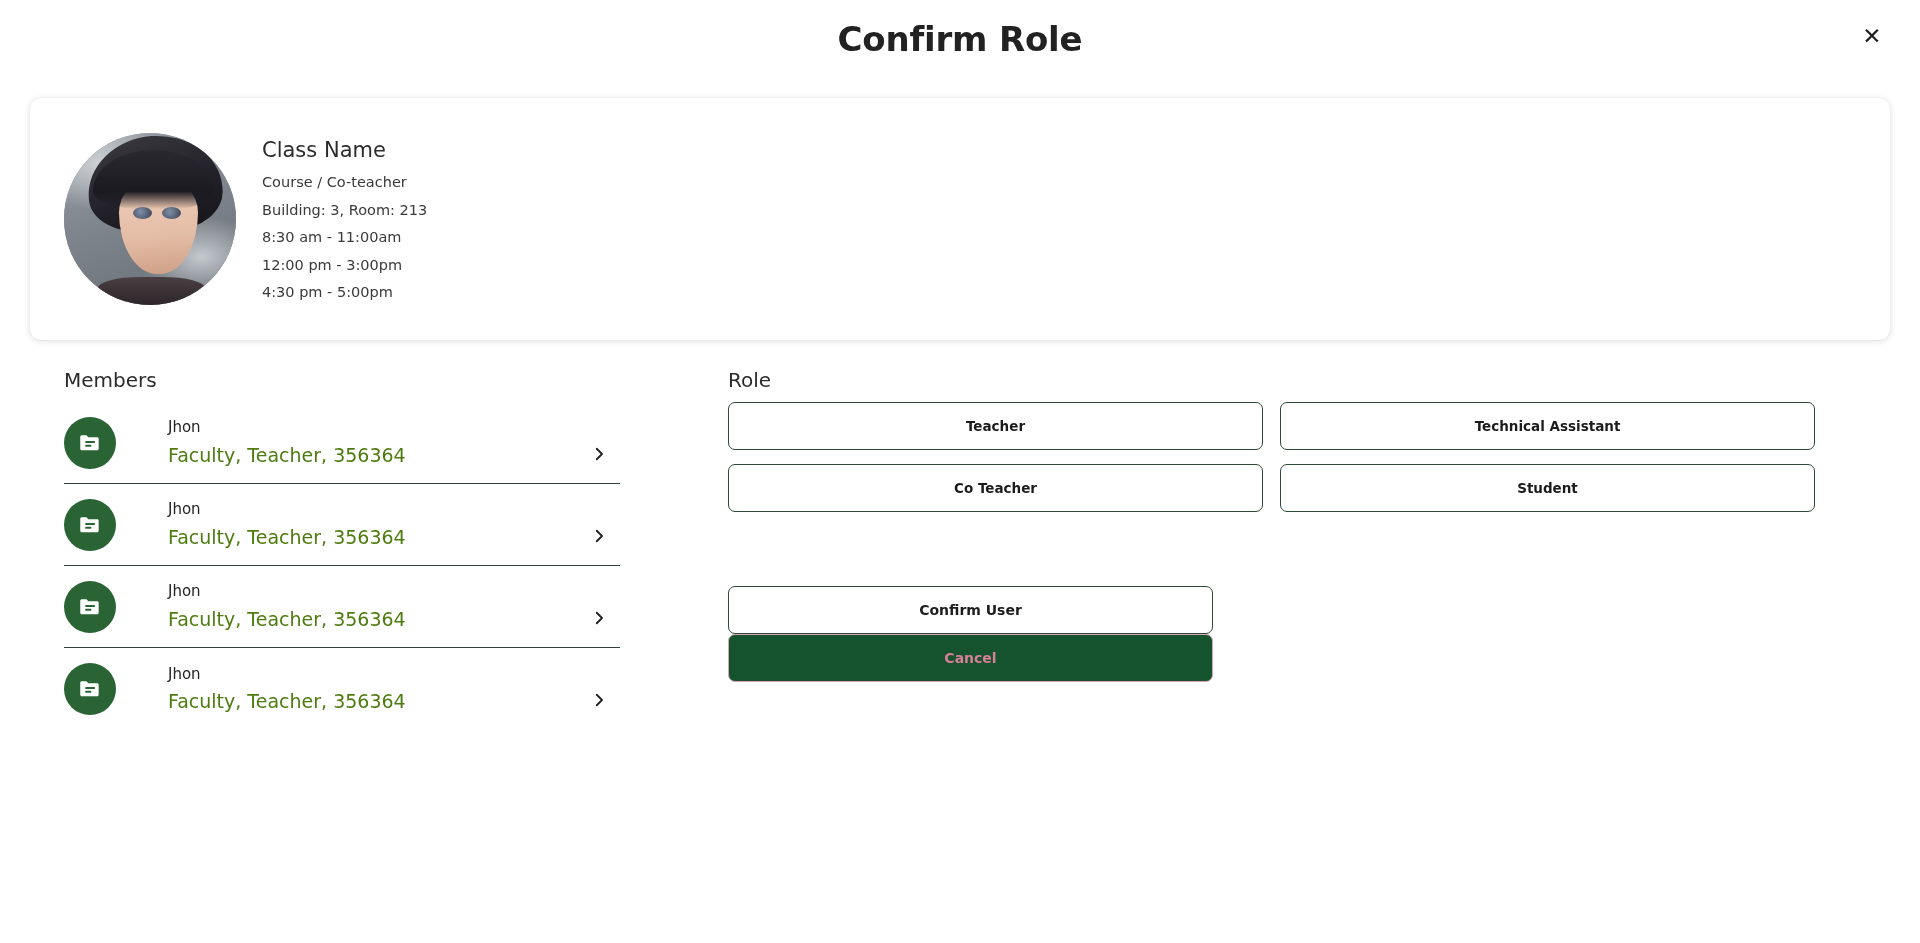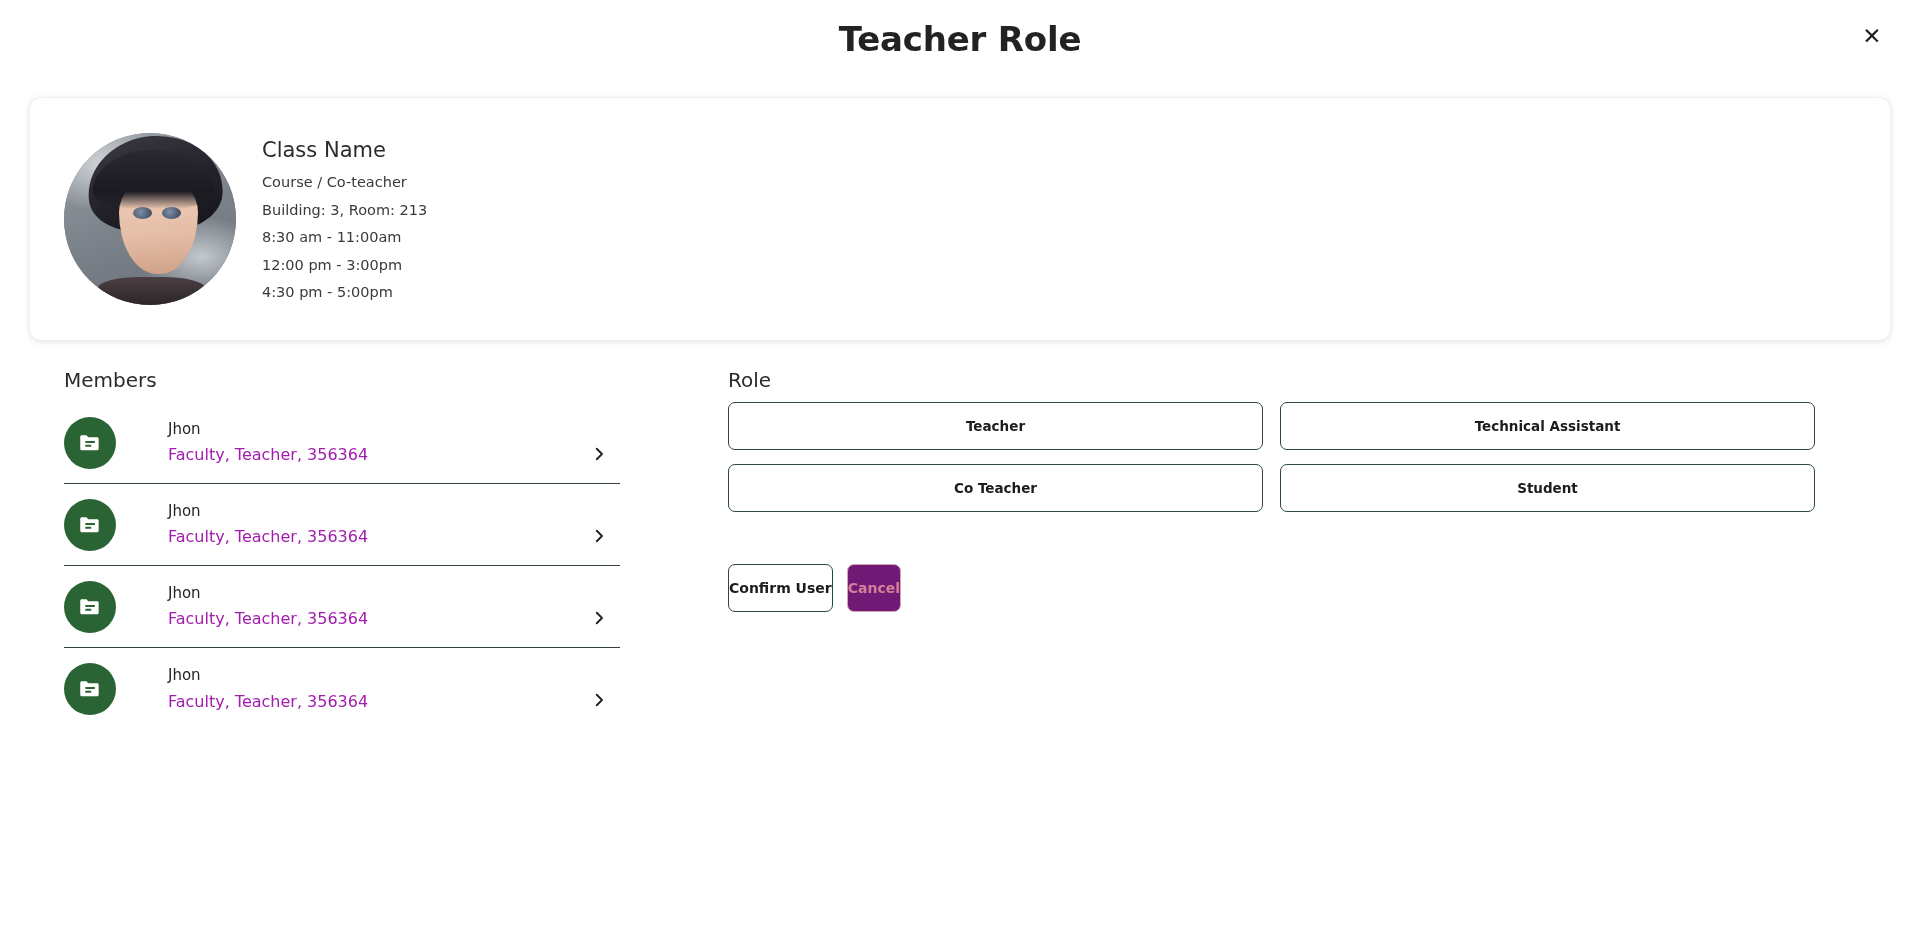--- a/index.html
+++ b/index.html
@@ -195,22 +195,22 @@
   }
 
   .member-name {
     font-size: 15px;
     color: #232323;
     line-height: 1.1;
     margin-bottom: 9px;
   }
 
   .member-meta {
-    font-size: 16px;
-    color: #a21caf;
+    font-size: 19px;
+    color: #4d7c0f;
     line-height: 1.1;
   }
 
   .chevron {
     width: 22px;
     height: 22px;
     display: flex;
     align-items: center;
     justify-content: center;
     margin-top: 22px;
@@ -241,58 +241,58 @@
     font-weight: bold;
     color: #1c1c1c;
     cursor: pointer;
     font-family: "DejaVu Sans", "Liberation Sans", sans-serif;
     display: flex;
     align-items: center;
     justify-content: center;
   }
 
   .action-wrap {
-    margin-top: 52px;
+    margin-top: 74px;
     width: 485px;
     display: flex;
-    flex-direction: row;
-    gap: 14px;
+    flex-direction: column;
+    gap: 0;
   }
 
   .confirm-btn {
     height: 48px;
     border: 1.6px solid #2d4a36;
     border-radius: 7px;
     background: #ffffff;
     font-size: 14px;
     font-weight: bold;
     color: #1c1c1c;
     cursor: pointer;
     font-family: "DejaVu Sans", "Liberation Sans", sans-serif;
   }
 
   .cancel-btn {
     height: 48px;
     border: 1.6px solid #dba3b4;
     border-radius: 7px;
-    background: #701a75;
+    background: #14532d;
     font-size: 14px;
     font-weight: bold;
     color: #d67f99;
     cursor: pointer;
     font-family: "DejaVu Sans", "Liberation Sans", sans-serif;
   }
 </style>
 </head>
 <body>
 
 <div class="modal">
 
   <div class="modal-header">
-    <h1 class="modal-title">Teacher Role</h1>
+    <h1 class="modal-title">Confirm Role</h1>
     <button class="close-btn">✕</button>
   </div>
 
   <div class="profile-card">
     <div class="avatar">
       <div class="sky"></div>
       <div class="hair"></div>
       <div class="face"></div>
       <div class="fringe"></div>
       <div class="eye-l"></div>

